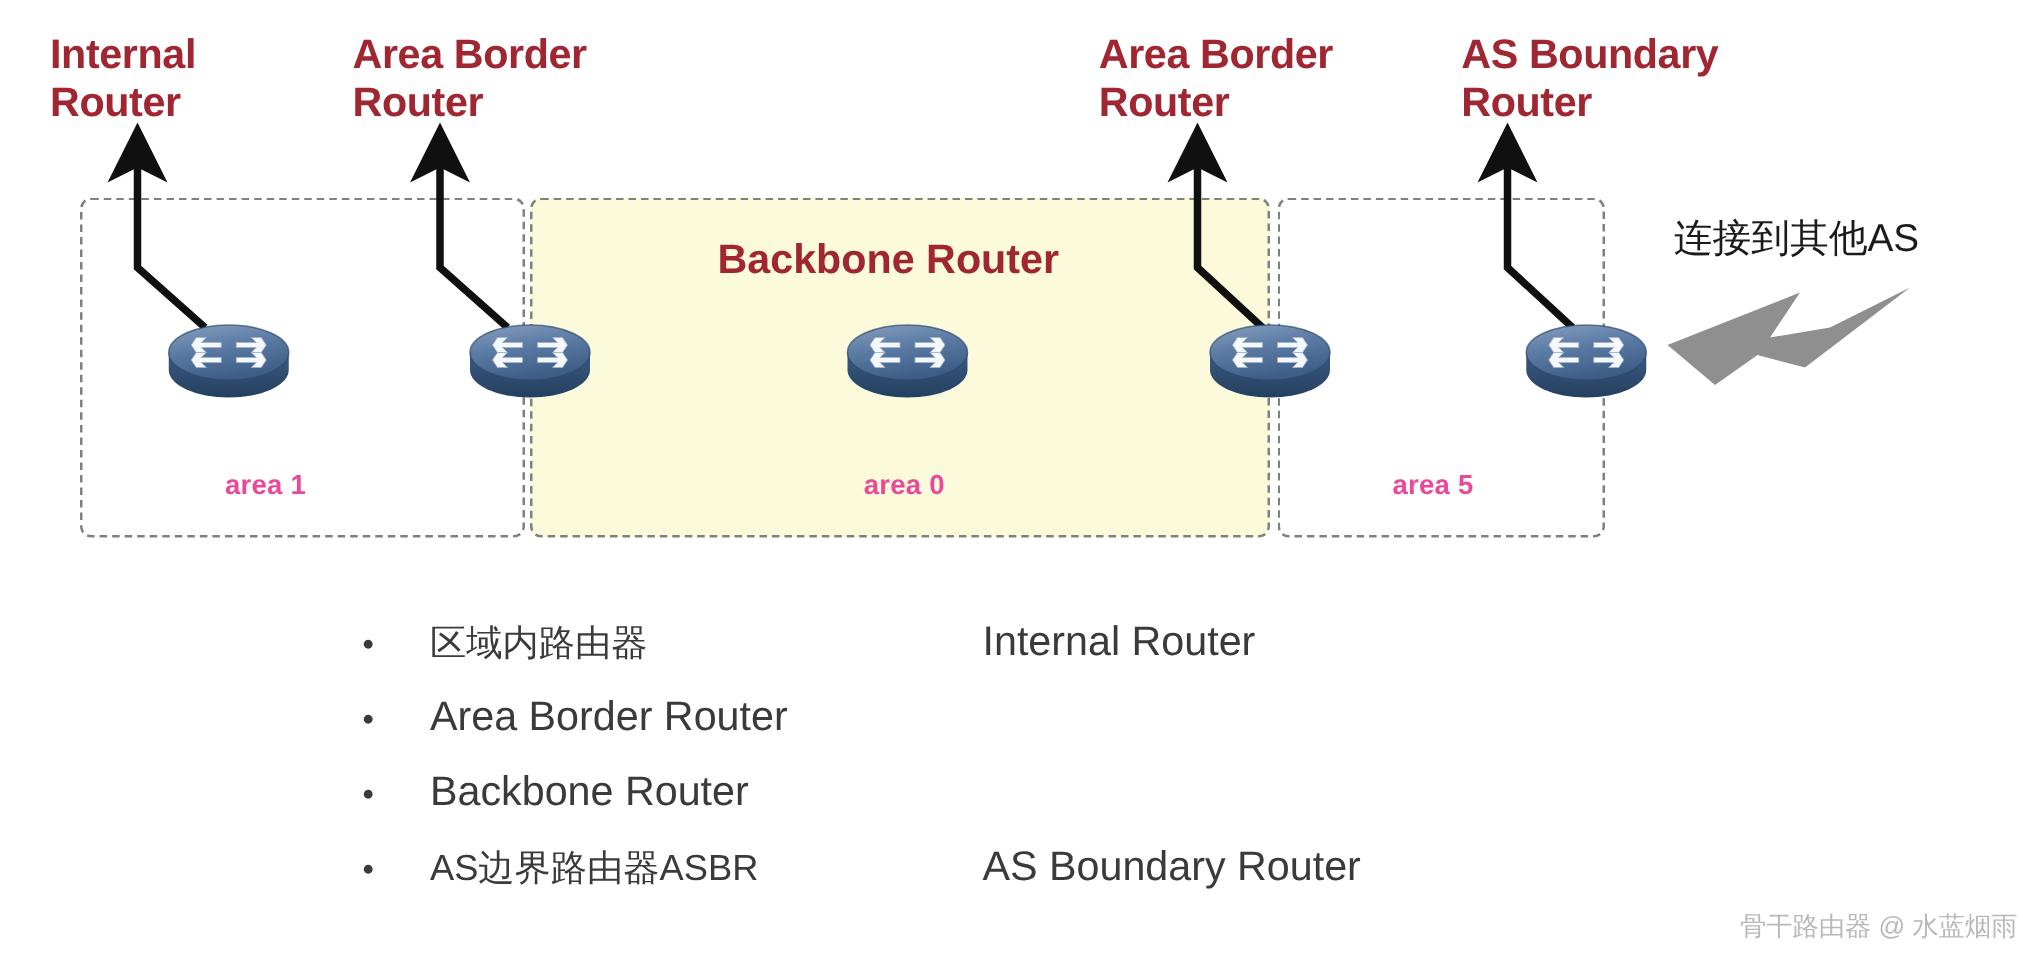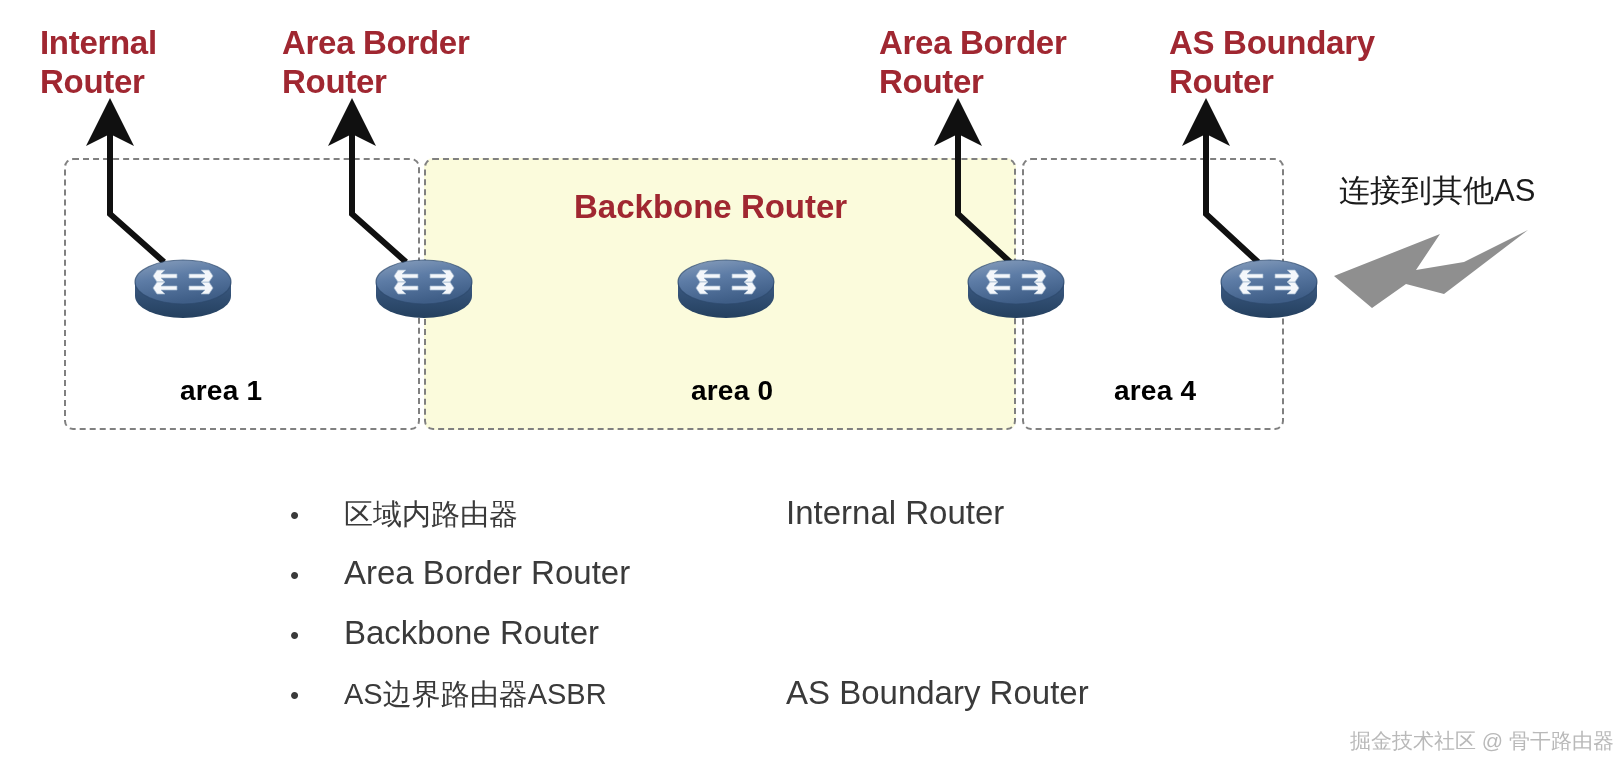--- a/index.html
+++ b/index.html
@@ -35,23 +35,23 @@
     position: absolute;
     border: 2px dashed #808080;
     border-radius: 9px;
     box-sizing: border-box;
   }
   .area-box.filled {
     background: #fbfbdc;
   }
   .area-label {
     position: absolute;
-    color: #000000;
+    color: #ec4899;
     font-weight: bold;
-    font-size: 28px;
+    font-size: 22px;
     letter-spacing: 0.2px;
     white-space: nowrap;
   }
 
   
   .backbone-title {
     position: absolute;
     color: #a02731;
     font-weight: bold;
     font-size: 33px;
@@ -158,21 +158,21 @@
   <div class="area-box" style="left:50px; top:158px; width:356px; height:272px;"></div>
 
   <div class="area-box filled" style="left:410px; top:158px; width:592px; height:272px;"></div>
 
   <div class="area-box" style="left:1008px; top:158px; width:262px; height:272px;"></div>
 
   <div class="area-label" style="left:166px; top:375px;">area 1</div>
 
   <div class="area-label" style="left:677px; top:375px;">area 0</div>
 
-  <div class="area-label" style="left:1100px; top:375px;">area 4</div>
+  <div class="area-label" style="left:1100px; top:375px;">area 5</div>
 
   <div class="backbone-title" style="left:560px; top:188px;">Backbone Router</div>
 
   <div class="connector" style="left:78px; top:110px; width:110px; height:160px;">
     <svg width="110" height="160" viewBox="0 0 110 160">
       <defs>
         <marker id="ah1" markerWidth="10" markerHeight="10" refX="5" refY="5" orient="auto-start-reverse" markerUnits="strokeWidth">
           <path d="M1,1 L9,5 L1,9 L3,5 Z" fill="#101010"></path>
         </marker>
       </defs>
@@ -277,15 +277,15 @@
     </div>
 
     <div class="legend-row">
       <span class="bullet">•</span>
       <span class="cn-term">AS边界路由器ASBR</span>
       <span class="en-term">AS Boundary Router</span>
     </div>
 
   </div>
 
-  <div class="watermark">掘金技术社区 @ 骨干路由器</div>
+  <div class="watermark">骨干路由器 @ 水蓝烟雨</div>
 
 </div>
 
 </body></html>

